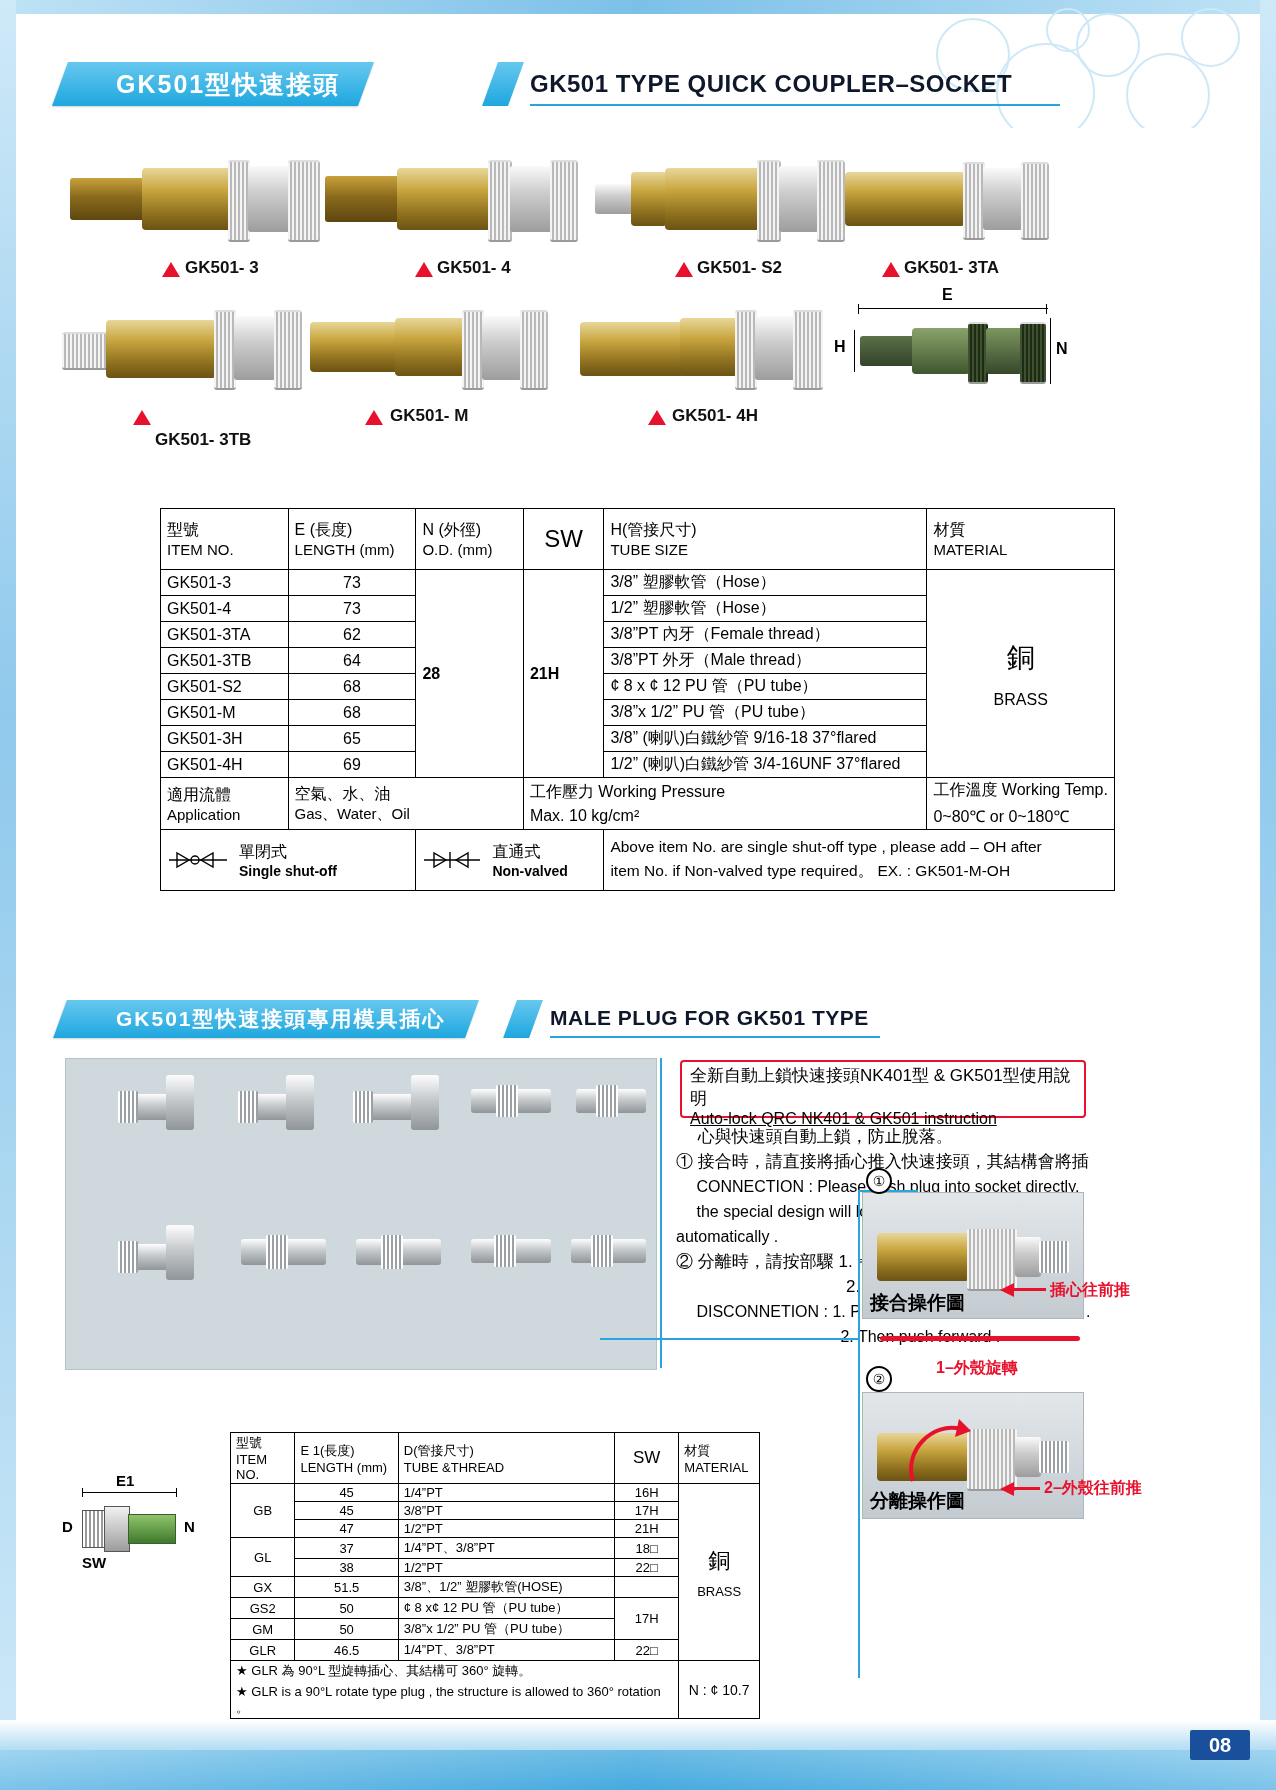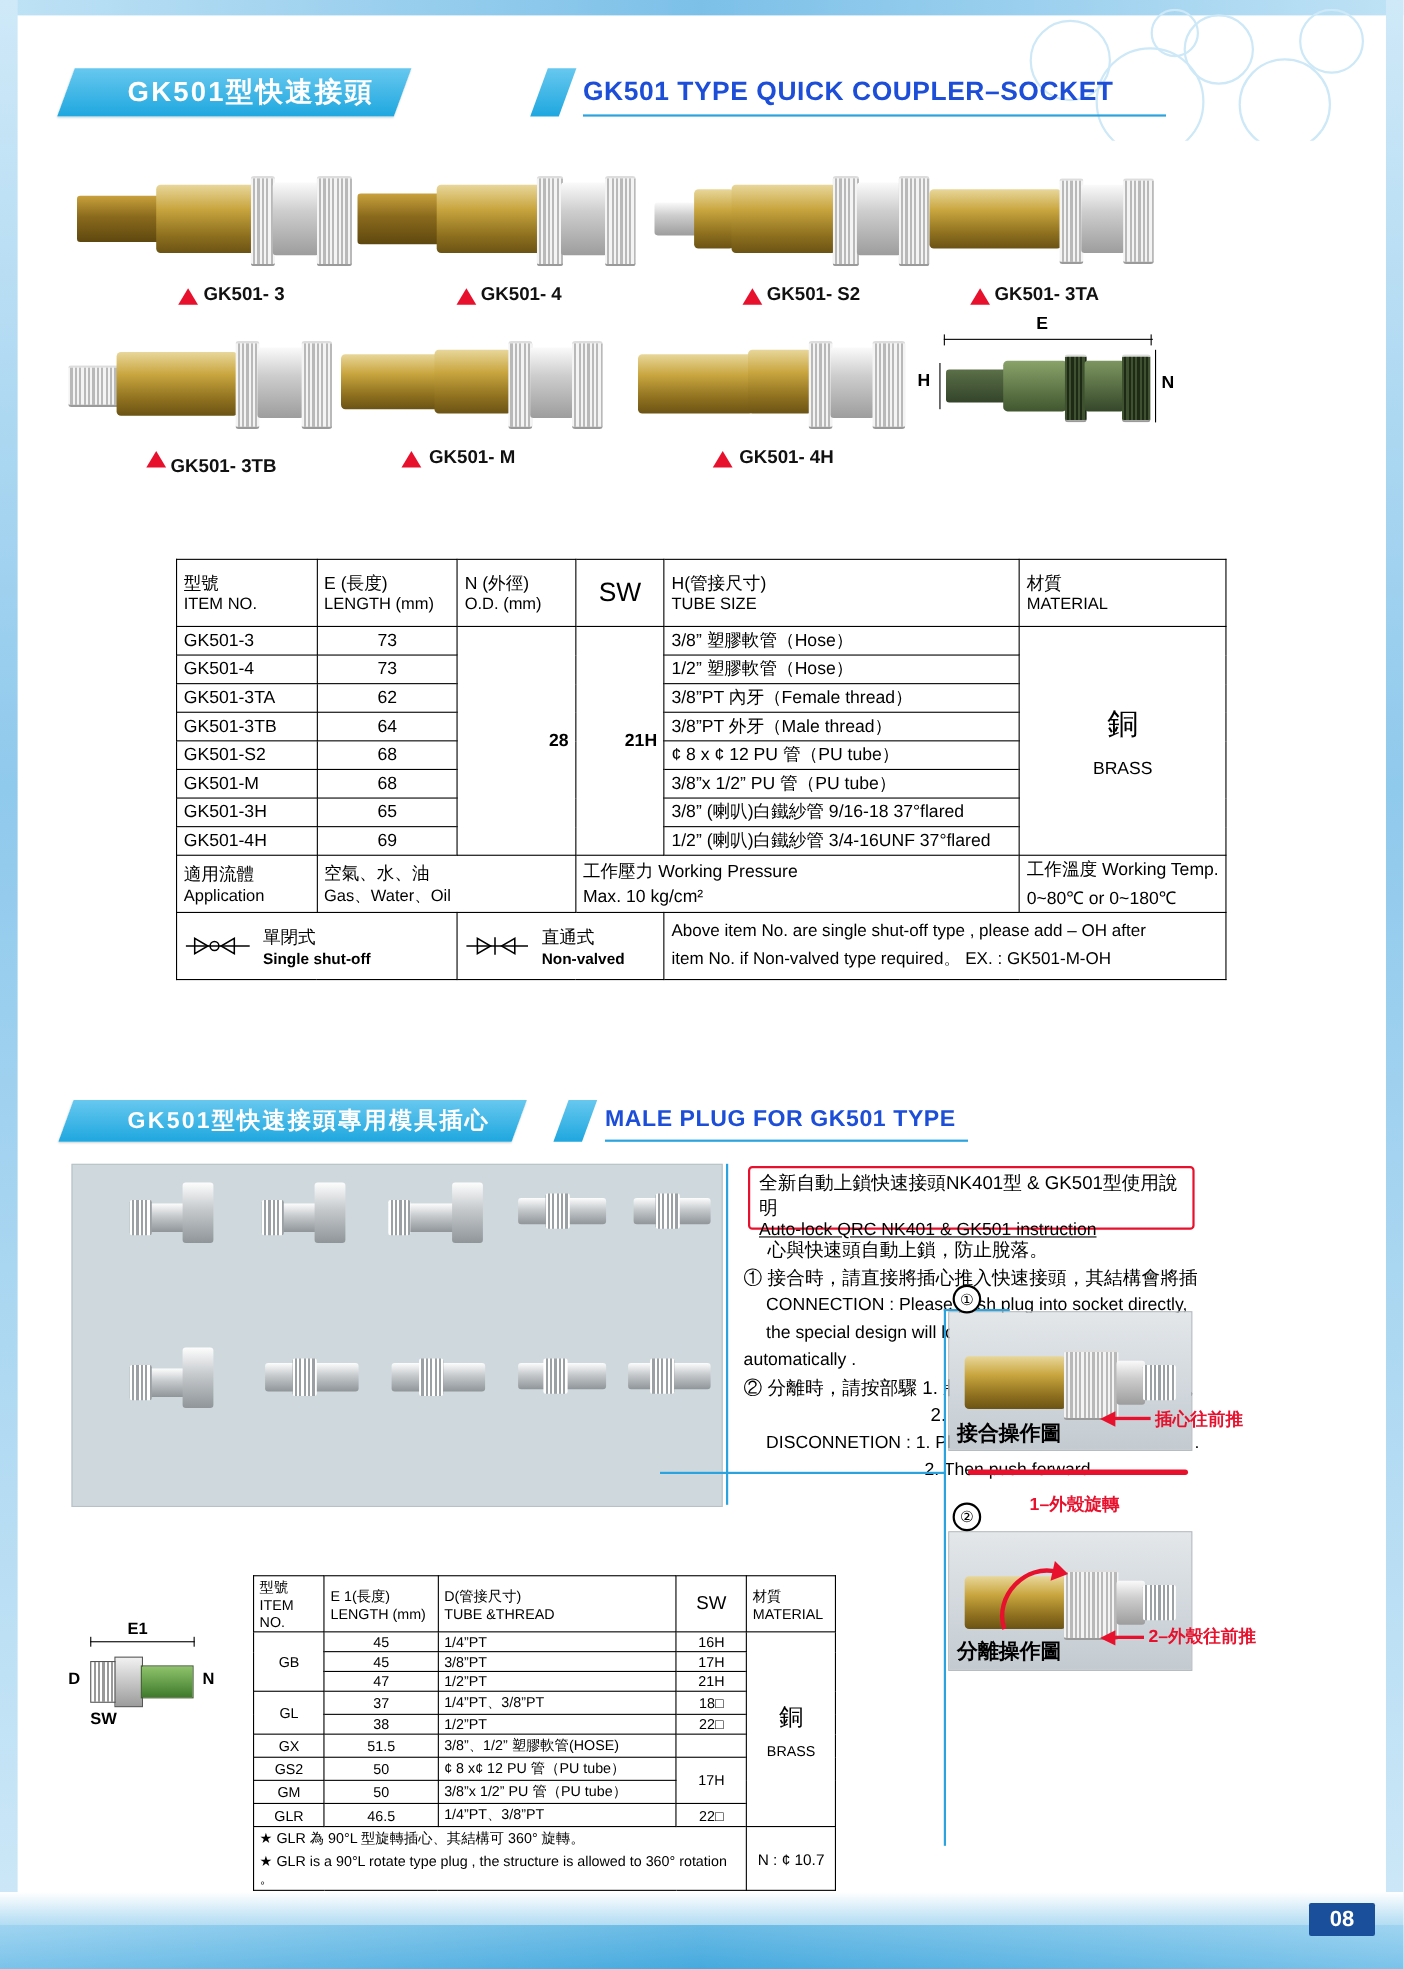--- a/index.html
+++ b/index.html
@@ -28,39 +28,39 @@
   .sec .cn{
     position:absolute;left:0;top:0;height:44px;line-height:44px;
     padding:0 26px 0 56px;color:#fff;font-size:25px;letter-spacing:2px;font-weight:bold;
     background:linear-gradient(180deg,#67c8ef,#1ea7df);
     transform:skewX(-20deg);
     box-shadow:0 1px 2px rgba(0,0,0,.18);
   }
   .sec .cn span{display:inline-block;transform:skewX(20deg);}
   .sec .slash{position:absolute;top:0;height:44px;width:26px;
     background:linear-gradient(180deg,#67c8ef,#1ea7df);transform:skewX(-20deg);}
-  .sec .en{position:absolute;top:8px;font-size:24px;color:#1d4ed8;font-weight:bold;letter-spacing:.5px;}
+  .sec .en{position:absolute;top:8px;font-size:24px;color:#0f172a;font-weight:bold;letter-spacing:.5px;}
   .sec .rule{position:absolute;height:2px;background:#2aa3de;top:42px;}
   .cap{position:absolute;font-size:17px;font-weight:bold;color:#111;}
   .tri{position:absolute;width:0;height:0;border-left:9px solid transparent;border-right:9px solid transparent;border-bottom:15px solid #e8112d;}
 
   
   .cpl{position:absolute;}
   .hosebarb{position:absolute;background:linear-gradient(180deg,#c9a13c,#8a6a1c 45%,#5e470f);border-radius:3px;}
   .brass{position:absolute;background:linear-gradient(180deg,#e8d79a,#c9a63f 35%,#8d6f1e 75%,#6b5314);border-radius:4px;}
   .steel{position:absolute;background:repeating-linear-gradient(90deg,#f4f4f4 0 2px,#b9b9b9 2px 4px);
     border-top:2px solid #ddd;border-bottom:2px solid #9a9a9a;border-radius:3px;}
   .steel2{position:absolute;background:linear-gradient(180deg,#fafafa,#cdcdcd 40%,#9d9d9d);border-radius:3px;}
 
   
   table.t{border-collapse:collapse;position:absolute;}
   table.t td,table.t th{border:1px solid #000;font-size:16px;padding:2px 6px;vertical-align:middle;}
   .ctr{text-align:center;}
   .hdr2{font-size:15px;}
-  .big{font-size:30px;font-weight:bold;text-align:right;}
+  .big{font-size:30px;font-weight:bold;text-align:left;}
 
   
   .instr-box{position:absolute;border:2px solid #e8112d;border-radius:4px;background:#fff;}
   .instr-box .l1{font-size:17px;color:#000;padding:2px 8px 0 8px;}
   .instr-box .l2{font-size:16px;color:#000;padding:0 8px 3px 8px;text-decoration:underline;}
   .itxt{position:absolute;font-size:17px;line-height:25px;color:#000;}
   .photo-grey{position:absolute;background:#cfd9dd;border:1px solid #b6c2c7;}
   .pl-body{position:absolute;background:linear-gradient(180deg,#fdfdfd,#c5c9cc 45%,#8f9599);border-radius:3px;}
   .pl-knurl{position:absolute;background:repeating-linear-gradient(90deg,#ffffff 0 2px,#9aa0a4 2px 4px);border-radius:2px;}
 
@@ -152,21 +152,21 @@
   <div class="cap" style="left:904px;top:258px;">GK501- 3TA</div>
 
   <div class="cpl" style="left:62px;top:300px;width:255px;height:95px;">
     <div class="steel" style="left:0;top:32px;width:48px;height:34px;"></div>
     <div class="brass" style="left:44px;top:20px;width:110px;height:58px;"></div>
     <div class="steel" style="left:152px;top:10px;width:22px;height:76px;"></div>
     <div class="steel2" style="left:172px;top:16px;width:42px;height:64px;"></div>
     <div class="steel" style="left:212px;top:10px;width:28px;height:76px;"></div>
   </div>
   <div class="tri" style="left:133px;top:410px;"></div>
-  <div class="cap" style="left:155px;top:414px;">GK501- 3TB</div>
+  <div class="cap" style="left:155px;top:430px;">GK501- 3TB</div>
 
   <div class="cpl" style="left:310px;top:300px;width:250px;height:95px;">
     <div class="brass" style="left:0;top:22px;width:90px;height:50px;"></div>
     <div class="brass" style="left:85px;top:18px;width:70px;height:58px;"></div>
     <div class="steel" style="left:152px;top:10px;width:22px;height:76px;"></div>
     <div class="steel2" style="left:172px;top:16px;width:40px;height:64px;"></div>
     <div class="steel" style="left:210px;top:10px;width:28px;height:76px;"></div>
   </div>
   <div class="tri" style="left:365px;top:410px;"></div>
   <div class="cap" style="left:390px;top:406px;">GK501- M</div>

